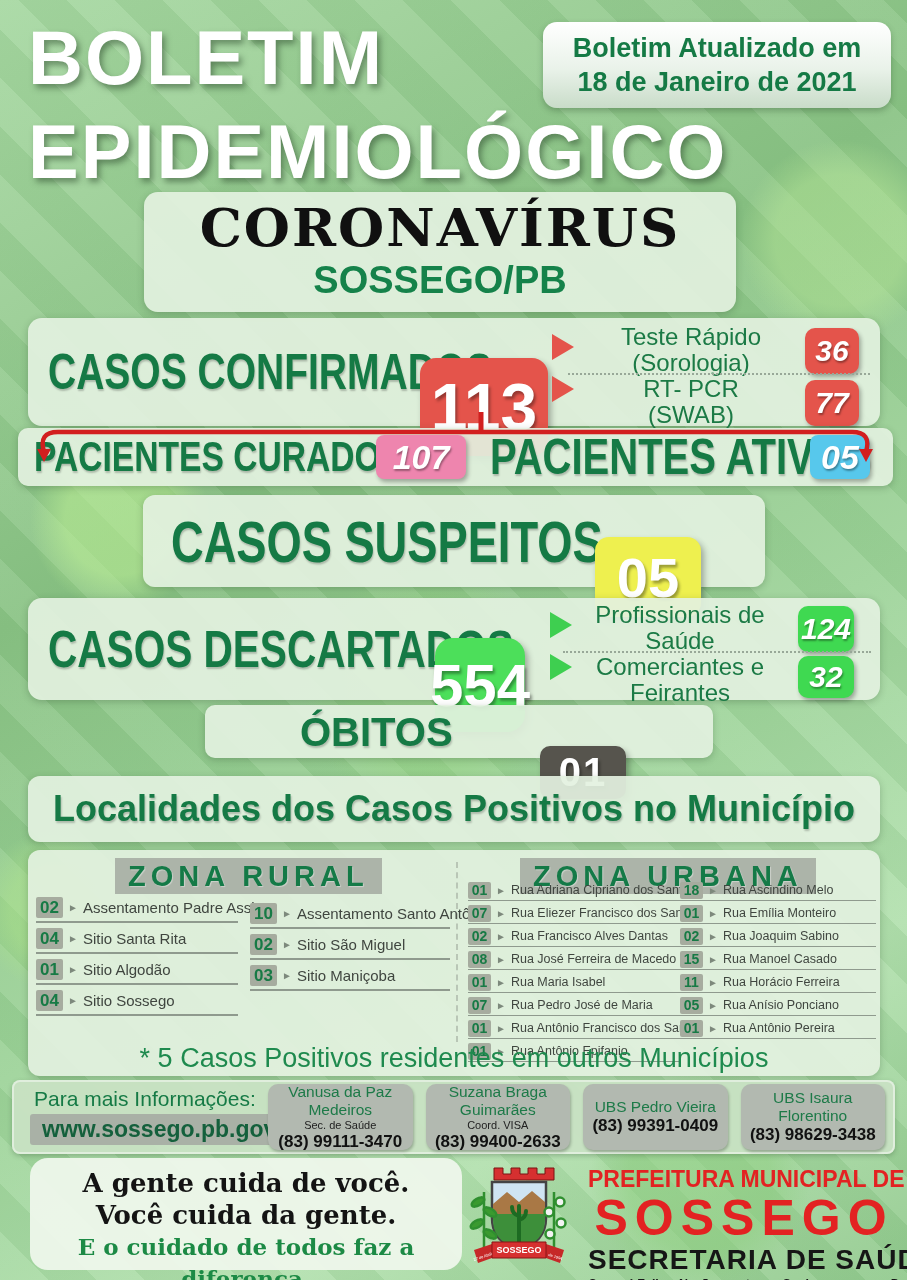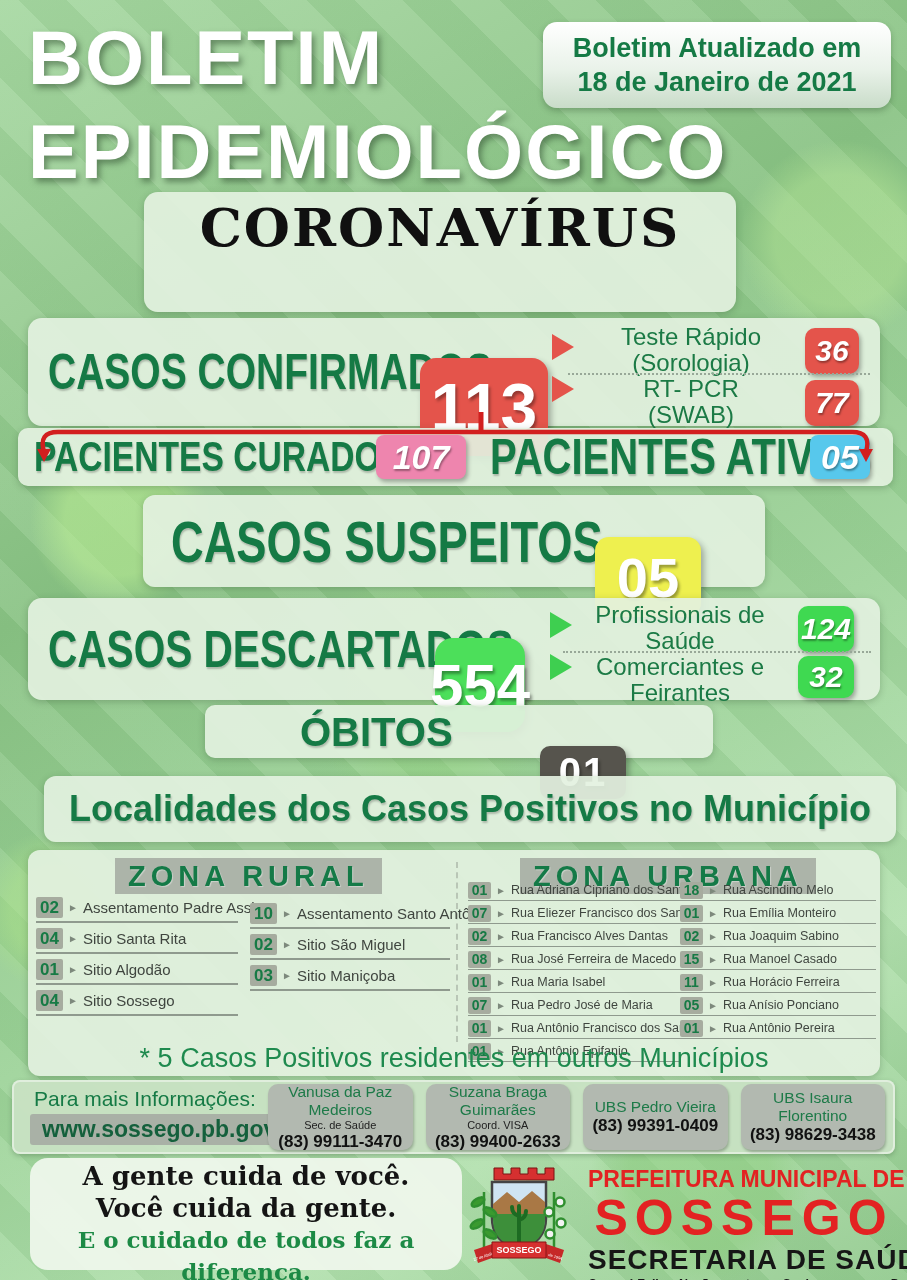--- a/index.html
+++ b/index.html
@@ -75,21 +75,21 @@
   #contacts { position:absolute; left:256px; top:4px; right:10px; bottom:4px; display:flex; gap:13px; }
   .contact-box { flex:1; background:#b2b9b0; border-radius:10px; display:flex; flex-direction:column;
     align-items:center; justify-content:center; text-align:center; box-shadow:1px 2px 3px rgba(0,0,0,.25); }
   .contact-name { color:#1d7a48; font-size:15.5px; line-height:18px; }
   .contact-role { color:#222; font-size:11px; line-height:13px; }
   .contact-phone { color:#111; font-weight:bold; font-size:17px; line-height:20px; }
 
   
   #slogan-box { left:30px; top:1158px; width:432px; height:112px; border-radius:18px;
     background:rgba(238,247,235,.95); text-align:center;
-    font-family:"DejaVu Serif", serif; font-weight:bold; padding-top:2px; }
+    font-family:"DejaVu Serif", serif; font-weight:bold; padding-top:9px; }
   .slogan-dark { color:#141414; font-size:26px; line-height:32px; }
   .slogan-green { color:#1c8a45; font-size:23px; line-height:32px; }
   #org-block { left:588px; top:1166px; width:312px; text-align:center; }
   #org-line1 { color:#e32222; font-weight:bold; font-size:23px; line-height:26px; white-space:nowrap; }
   #org-name { color:#e32222; font-weight:bold; font-size:50px; letter-spacing:7px; line-height:52px; }
   #org-dept { color:#161616; font-weight:bold; font-size:28px; letter-spacing:1px; line-height:32px; white-space:nowrap; }
   #org-motto { color:#161616; font-weight:bold; font-size:12.5px; line-height:16px; white-space:nowrap; }
 </style>
 </head>
 <body>
@@ -98,20 +98,21 @@
 
   <div class="abs main-title" style="left:28px; top:14px;">BOLETIM</div>
   <div class="abs main-title" style="left:28px; top:108px;">EPIDEMIOLÓGICO</div>
   <div class="abs" id="date-box">
     <span>Boletim Atualizado em</span>
     <span>18 de Janeiro de 2021</span>
   </div>
 
   <div class="panel" id="corona-box">
     <div id="corona-title">CORONAVÍRUS</div>
+    <div id="corona-loc">SOSSEGO/PB</div>
   </div>
 
   <div class="panel" style="left:28px; top:318px; width:852px; height:108px;">
     <div class="abs gtitle" style="left:20px; top:50%; transform:translateY(-50%); font-size:50px;">
       <span class="cond">CASOS CONFIRMADOS</span>
     </div>
     <div class="numbox" style="left:392px; top:4px; width:128px; height:98px; background:#e4544b; border-radius:16px; font-size:66px;">113</div>
     <div class="tri" style="left:524px; top:16px; border-left:22px solid #e4544b;"></div>
     <div class="tri" style="left:524px; top:58px; border-left:22px solid #e4544b;"></div>
     <div class="sub-label" style="left:558px; top:6px; width:210px;">
@@ -164,21 +165,21 @@
     <div class="dotted" style="left:535px; top:53px; width:308px;"></div>
     <div class="sub-label" style="left:552px; top:56px; width:200px;">Comerciantes e Feirantes</div>
     <div class="badge" style="left:770px; top:58px; width:56px; height:42px; background:#3fd951; font-size:30px;">32</div>
   </div>
 
   <div class="panel" style="left:205px; top:705px; width:508px; height:53px; border-radius:10px;">
     <div class="abs gtitle" style="left:95px; top:50%; transform:translateY(-50%); font-size:40px;">ÓBITOS</div>
     <div class="numbox" style="left:335px; top:5px; width:86px; height:53px; background:#56544d; border-radius:10px; font-size:40px; letter-spacing:2px;">01</div>
   </div>
 
-  <div class="panel" style="left:44px; top:776px; width:852px; height:66px; border-radius:12px; display:flex; align-items:center; justify-content:center;">
+  <div class="panel" style="left:28px; top:776px; width:852px; height:66px; border-radius:12px; display:flex; align-items:center; justify-content:center;">
     <span class="gtitle" style="font-size:36px;">Localidades dos Casos Positivos no Município</span>
   </div>
 
   <div class="panel" style="left:28px; top:850px; width:852px; height:226px; border-radius:12px;">
     <div class="zone-header" style="left:87px; top:8px;">ZONA RURAL</div>
     <div class="zone-header" style="left:492px; top:8px;">ZONA URBANA</div>
     <div class="abs" style="left:428px; top:12px; height:180px; border-left:2px dashed #b9c6b6;"></div>
 
     <div class="loc-col rural-rows" style="left:8px; top:44px; width:202px;">
 

